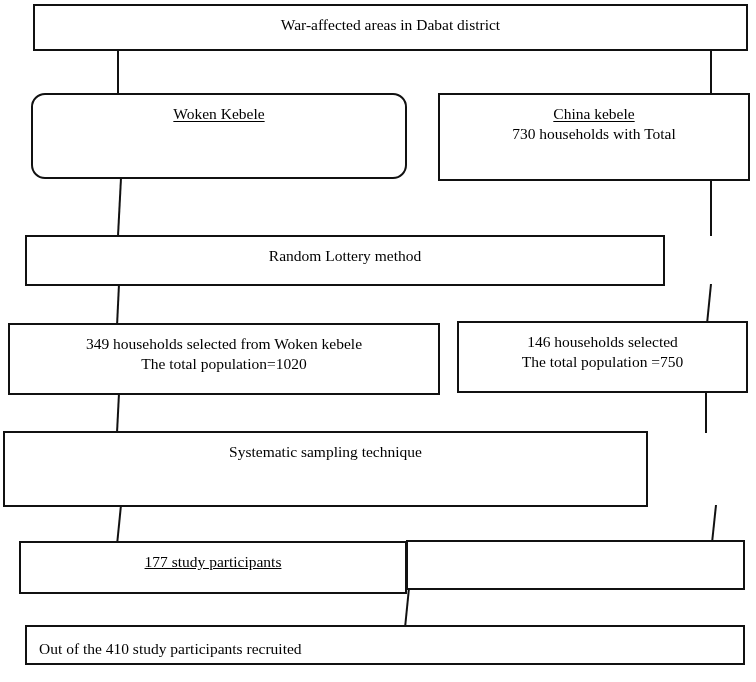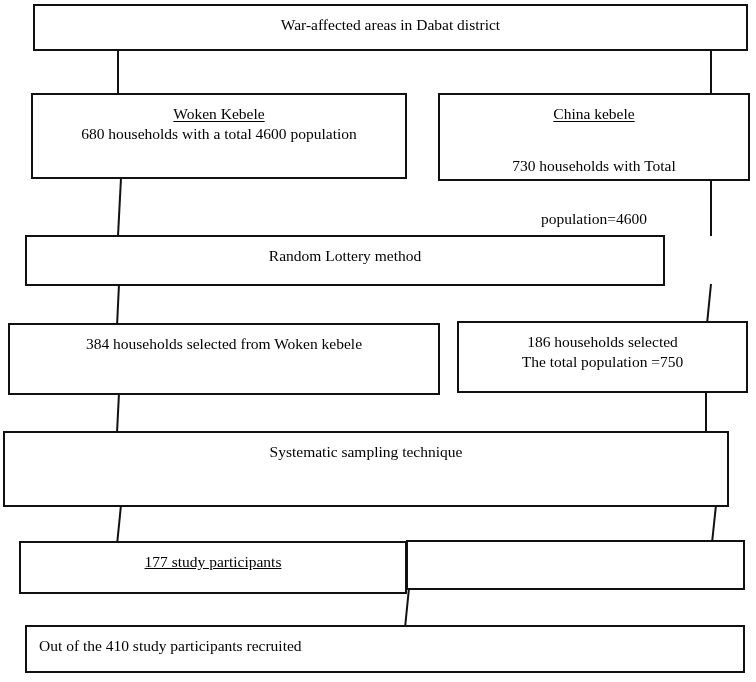--- a/index.html
+++ b/index.html
@@ -106,53 +106,52 @@
   <div class="conn-slanted" style="left:398px; top:588px; width:20px; height:40px;">
     <svg width="20" height="40" viewBox="0 0 20 40">
       <line x1="11" y1="0" x2="7" y2="40" stroke="#111111" stroke-width="2"></line>
     </svg>
   </div>
 
   <div class="node center" style="left:33px; top:4px; width:715px; height:47px;">
     <span class="line pad-top">War-affected areas in Dabat district</span>
   </div>
 
-  <div class="node center" style="left:31px; top:93px; width:376px; height:86px;">
+  <div class="node center" style="left:31px; top:93px; width:376px; height:86px;border-radius:14px;">
     <span class="line pad-top underline-label">Woken Kebele</span>
-    <span class="line">680 households with a total 4600 population</span>
   </div>
 
-  <div class="node center" style="left:438px; top:93px; width:312px; height:88px;gap:32px;">
+  <div class="node center" style="left:438px; top:93px; width:312px; height:88px;">
     <span class="line pad-top underline-label">China kebele</span>
     <span class="line">730 households with Total</span>
-    <span class="line">population=4600</span>
   </div>
 
   <div class="node center" style="left:25px; top:235px; width:640px; height:51px;">
     <span class="line pad-top">Random Lottery method</span>
   </div>
 
   <div class="node center" style="left:8px; top:323px; width:432px; height:72px;">
-    <span class="line pad-top">384 households selected from Woken kebele</span>
+    <span class="line pad-top">349 households selected from Woken kebele</span>
+    <span class="line">The total population=1020</span>
   </div>
 
   <div class="node center" style="left:457px; top:321px; width:291px; height:72px;">
-    <span class="line pad-top">186 households selected</span>
+    <span class="line pad-top">146 households selected</span>
     <span class="line">The total population =750</span>
   </div>
 
-  <div class="node center" style="left:3px; top:431px; width:726px; height:76px;">
+  <div class="node center" style="left:3px; top:431px; width:645px; height:76px;">
     <span class="line pad-top">Systematic sampling technique</span>
   </div>
 
   <div class="node center" style="left:19px; top:541px; width:388px; height:53px;text-decoration:underline;">
     <span class="line pad-top">177 study participants</span>
   </div>
 
   <div class="node center empty-box" style="left:406px; top:540px; width:339px; height:50px;">
     <span class="line pad-top"></span>
   </div>
 
-  <div class="node left" style="left:25px; top:625px; width:720px; height:48px;">
+  <div class="node left" style="left:25px; top:625px; width:720px; height:40px;justify-content:center;">
     <span class="line pad-top">Out of the 410 study participants recruited</span>
   </div>
 
 </div>
 
 </body></html>

